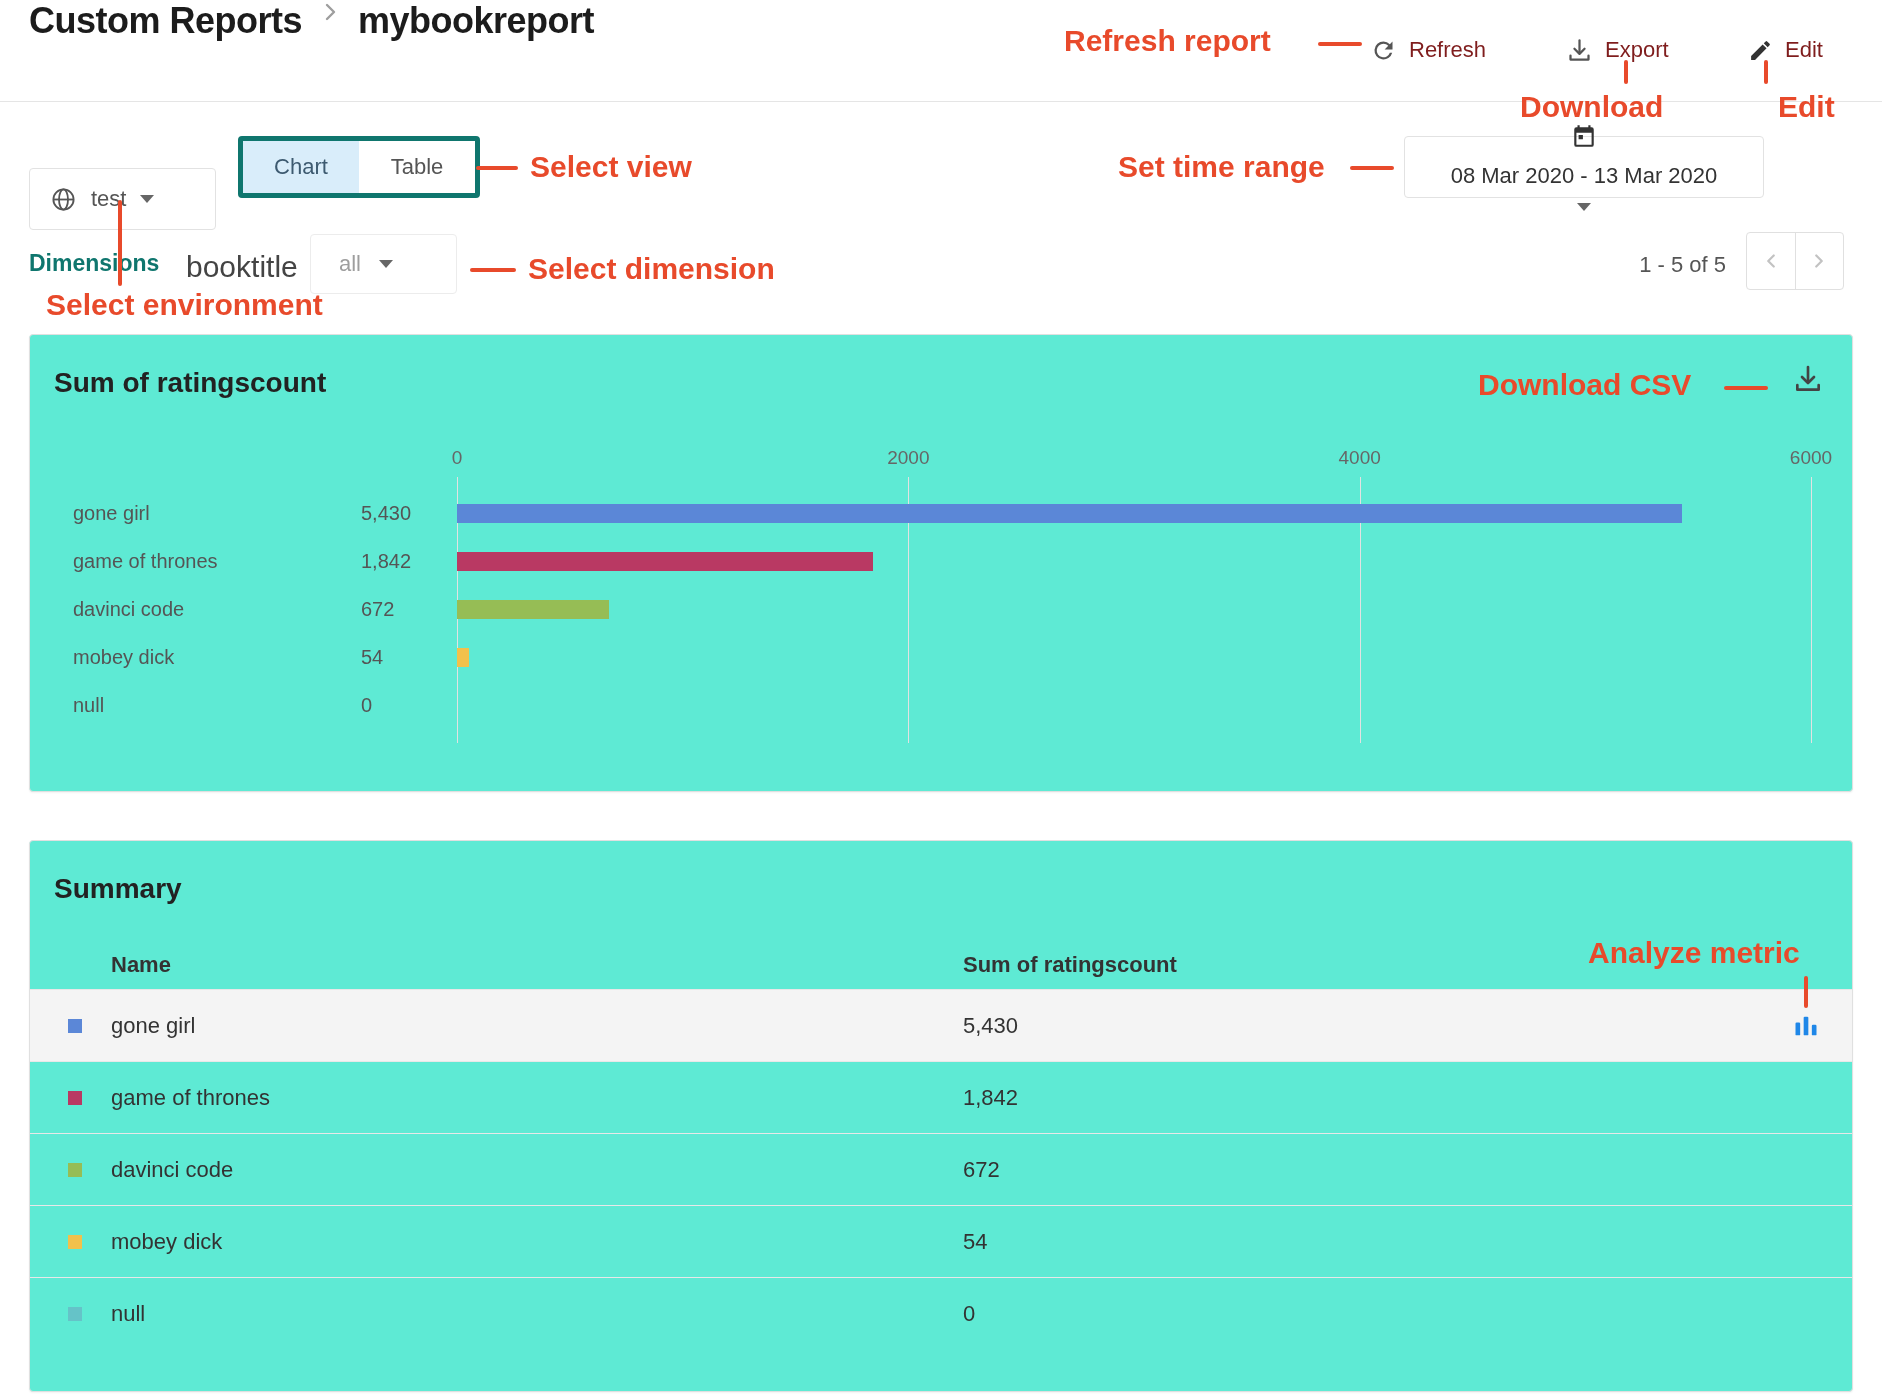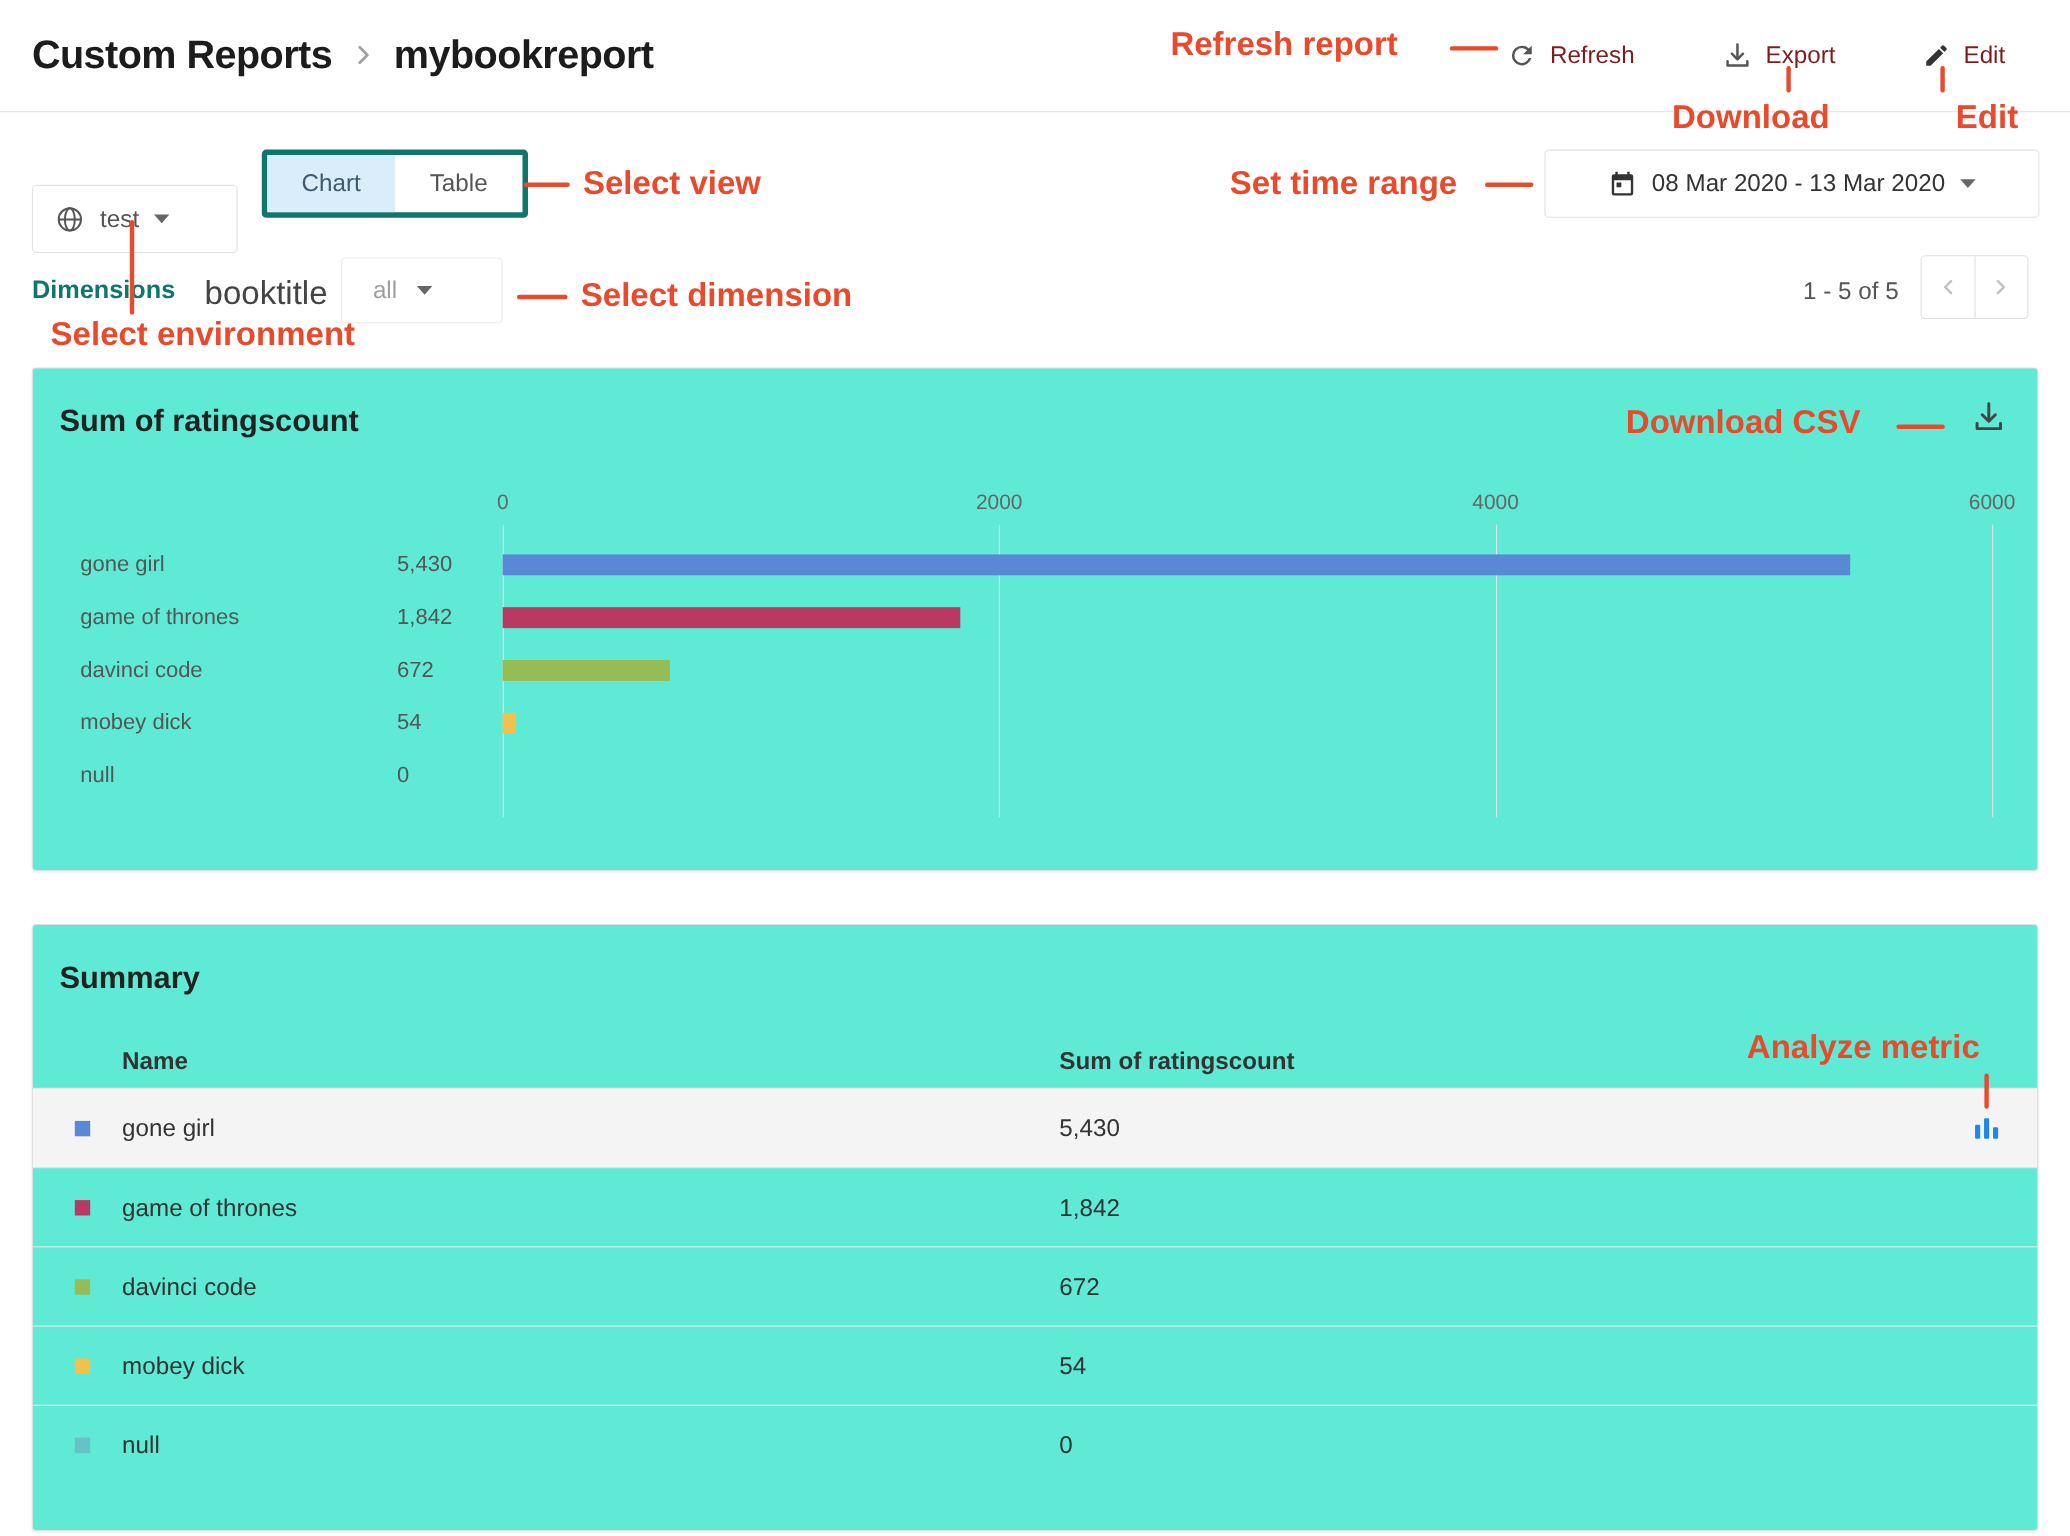--- a/index.html
+++ b/index.html
@@ -6,38 +6,38 @@
   * { box-sizing: border-box; margin: 0; padding: 0; }
   html,body { background:#fff; }
   body {
     width: 1882px; height: 1396px; position: relative; overflow: hidden;
     font-family: "Liberation Sans", sans-serif; color: #333;
   }
   svg { display:block; }
 
   
   .topbar { position:absolute; left:0; top:0; width:1882px; height:102px; background:#fff; border-bottom:1px solid #e5e5e5; }
-  .breadcrumb { position:absolute; left:29px; top:0; height:100px; display:flex; align-items:center; gap:16px; }
+  .breadcrumb { position:absolute; left:29px; top:0; height:100px; display:flex; align-items:flex-start; gap:16px; }
   .crumb-root, .crumb-current { font-size:36px; font-weight:bold; color:#1c1c1c; letter-spacing:-0.5px; }
   .crumb-root { cursor:pointer; }
   .header-action { position:absolute; top:0; height:100px; display:flex; align-items:center; gap:12px; font-size:22px; color:#7f1d1d; cursor:pointer; }
   .ha-refresh { left:1370px; }
   .ha-export { left:1566px; }
   .ha-edit { left:1748px; }
 
   
   .env-select { position:absolute; left:29px; top:136px; width:187px; height:62px; border:1px solid #e2e2e2; border-radius:4px;
     display:flex; align-items:center; gap:14px; padding:0 20px; background:#fff; cursor:pointer;margin-top:32px; }
   .env-label { font-size:22px; color:#555; }
   .caret { width:0; height:0; border-left:7px solid transparent; border-right:7px solid transparent; border-top:8px solid #666; }
   .view-toggle { position:absolute; left:238px; top:136px; height:62px; display:flex; border:5px solid #0f766e; border-radius:4px; overflow:hidden; background:#fff; }
   .vt-option { display:flex; align-items:center; justify-content:center; font-size:22px; color:#555; padding:0 30px; cursor:pointer; min-width:116px; }
   .vt-selected { background:#d9edfa; color:#3d5a70; }
-  .date-range { position:absolute; left:1404px; top:136px; width:450px; height:62px; border:1px solid #e2e2e2; border-radius:4px;
-    display:flex; align-items:center; justify-content:center; gap:14px; font-size:22px; color:#333; background:#fff; cursor:pointer; }
+  .date-range { position:absolute; left:1404px; top:136px; width:360px; height:62px; border:1px solid #e2e2e2; border-radius:4px;
+    display:flex; align-items:center; justify-content:center; gap:14px; font-size:22px; color:#333; background:#fff; cursor:pointer;flex-direction:column; }
 
   
   .dim-label { position:absolute; left:29px; top:250px; font-size:23px; font-weight:bold; color:#0f766e; }
   .dim-name  { position:absolute; left:186px; top:250px; font-size:30px; color:#444; }
   .dim-select { position:absolute; left:310px; top:234px; width:147px; height:60px; border:1px solid #ececec; border-radius:4px;
     display:flex; align-items:center; gap:18px; padding:0 28px; background:#fff; cursor:pointer; }
   .dim-select .value { font-size:22px; color:#9e9e9e; }
   .pagination-text { position:absolute; left:1596px; top:252px; width:130px; text-align:right; font-size:22px; color:#555; }
   .pager { position:absolute; left:1746px; top:232px; width:98px; height:58px; border:1px solid #e0e0e0; border-radius:4px; display:flex; background:#fff; }
   .pager-btn { width:49px; display:flex; align-items:center; justify-content:center; cursor:pointer; }

